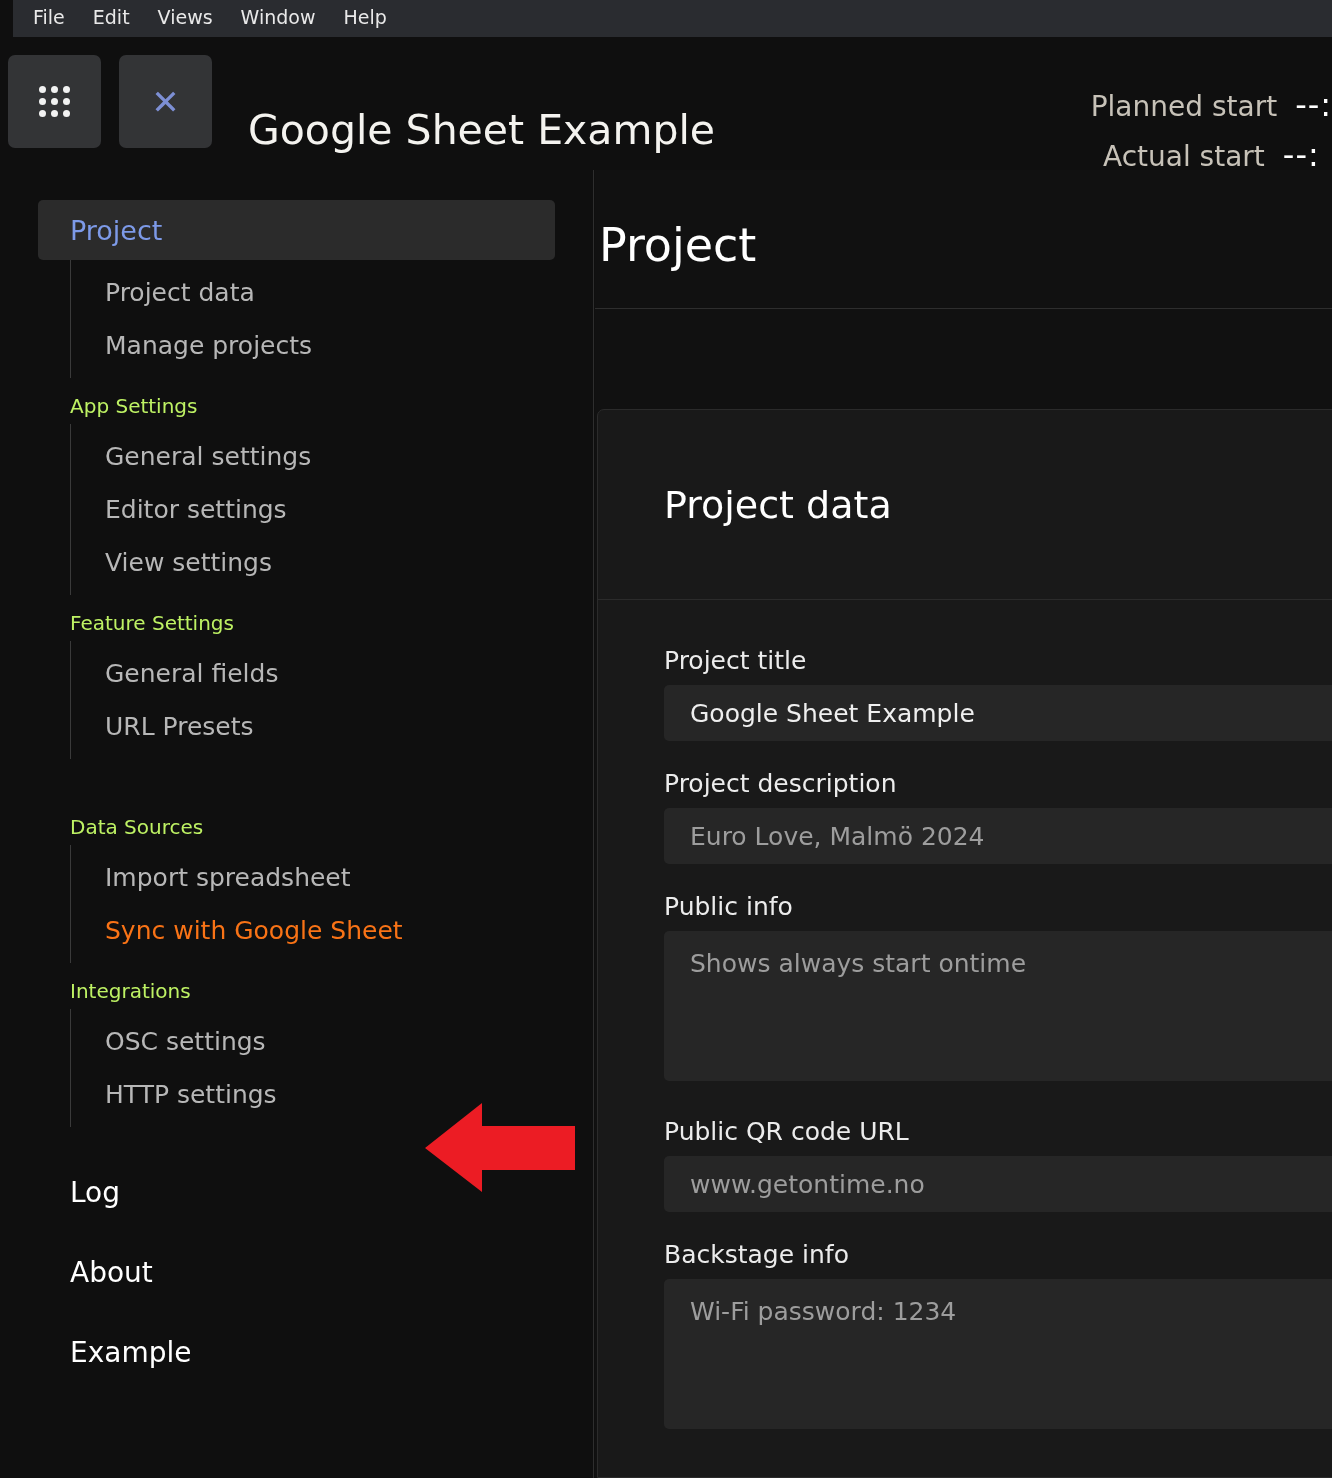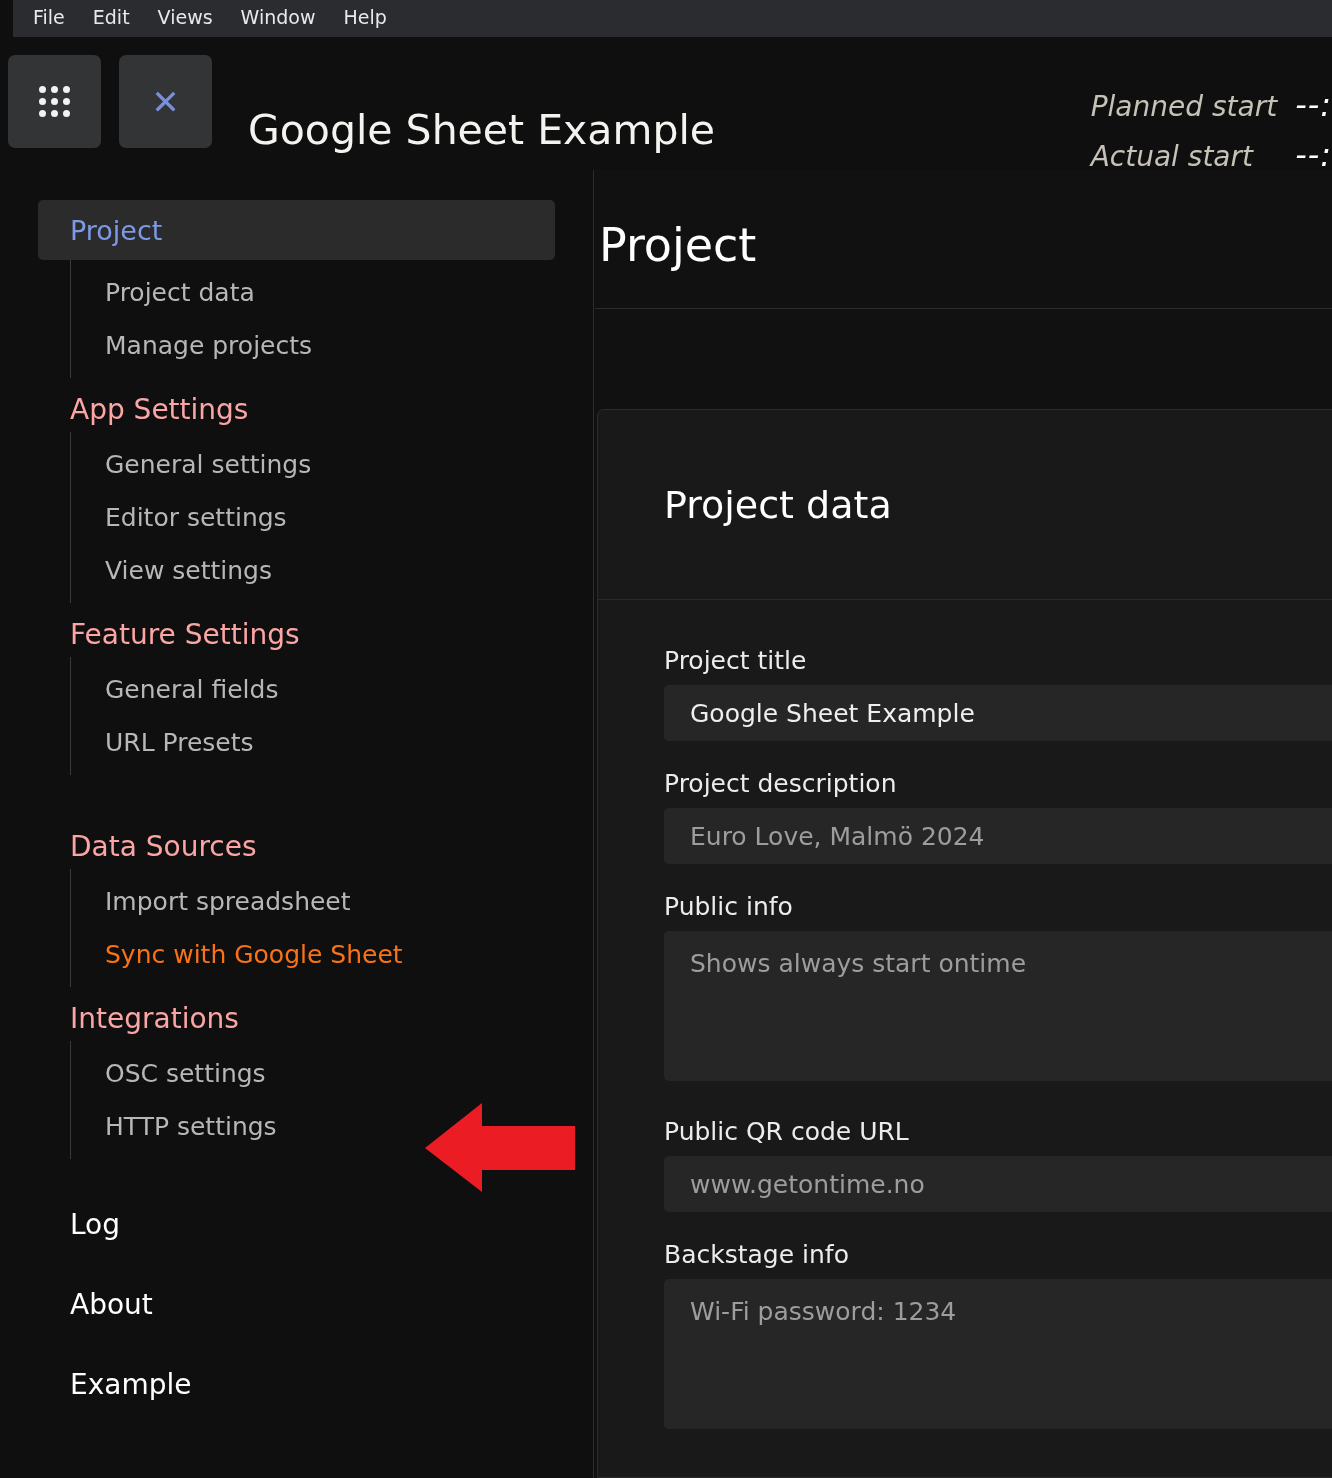--- a/index.html
+++ b/index.html
@@ -42,22 +42,22 @@
   .xglyph { color: #7d8fd4; font-size: 34px; line-height: 1; font-weight: 400;
             font-family: "DejaVu Sans", sans-serif; }
 
   .window-title {
     position: absolute; left: 248px; top: 73px;
     color: #f4f3ef; font-size: 41px; line-height: 1; white-space: nowrap;
     font-family: "DejaVu Sans", sans-serif;
   }
 
   .clockblock { position: absolute; right: 0; top: 52px; }
-  .clockrow { display: flex; align-items: baseline; justify-content: space-between;
-              white-space: nowrap; margin-bottom: 18px; font-style: italic; }
+  .clockrow { display: flex; align-items: baseline; justify-content: center;
+              white-space: nowrap; margin-bottom: 18px; }
   .clocklabel { color: #c7c2b8; font-size: 28px; line-height: 1; }
   .clockvalue { color: #ffffff; font-size: 32px; line-height: 1;
                 margin-left: 18px; letter-spacing: 1px;
                 font-family: "DejaVu Sans", sans-serif; }
 
   
   .body-area { position: absolute; top: 170px; left: 0; width: 1332px; height: 1308px; }
 
   .sidebar {
     position: absolute; left: 0; top: 0; width: 594px; height: 1308px;
@@ -69,21 +69,21 @@
     background: #2b2b2b; display: flex; align-items: center;
     padding-left: 32px; cursor: pointer;
   }
   .nav-top-label { color: #7d9ae8; font-size: 27px; line-height: 1; }
 
   .subgroup { border-left: 1px solid #3a3a3a; margin-left: 70px; padding: 6px 0 6px 0; }
   .subitem { color: #b7b7b7; font-size: 25px; line-height: 1;
              padding: 14px 0 14px 34px; cursor: pointer; white-space: nowrap; }
   .subitem.bright { color: #f97316; }
   .group-head {
-    color: #fca5a5; font-size: 28px; line-height: 1;
+    color: #bef264; font-size: 20px; line-height: 1;
     padding: 18px 0 8px 70px; white-space: nowrap; cursor: pointer;
   }
   .spacer-lg { height: 40px; }
   .top-level {
     color: #ffffff; font-size: 28px; line-height: 1;
     padding: 0 0 0 70px; margin-top: 52px; cursor: pointer; white-space: nowrap;
   }
 
   
   .arrow-annot { position: absolute; left: 425px; top: 931px; width: 150px; height: 92px; }

